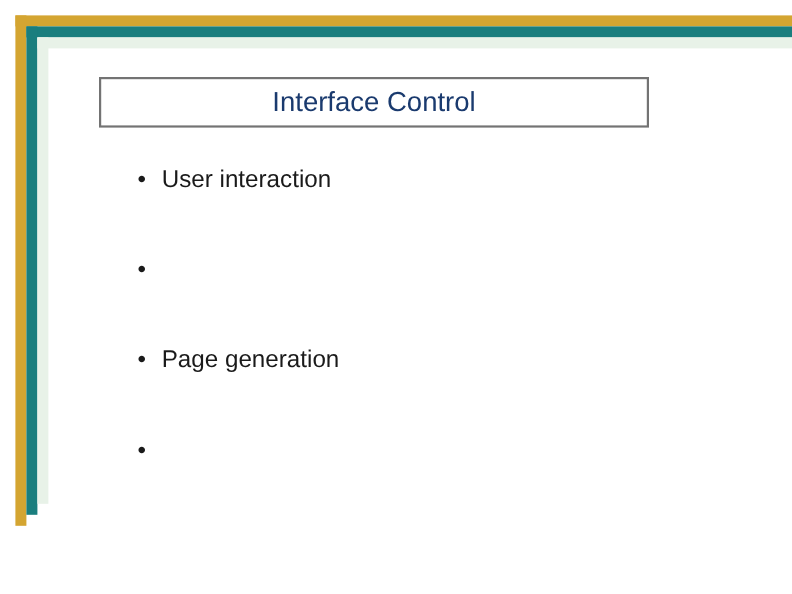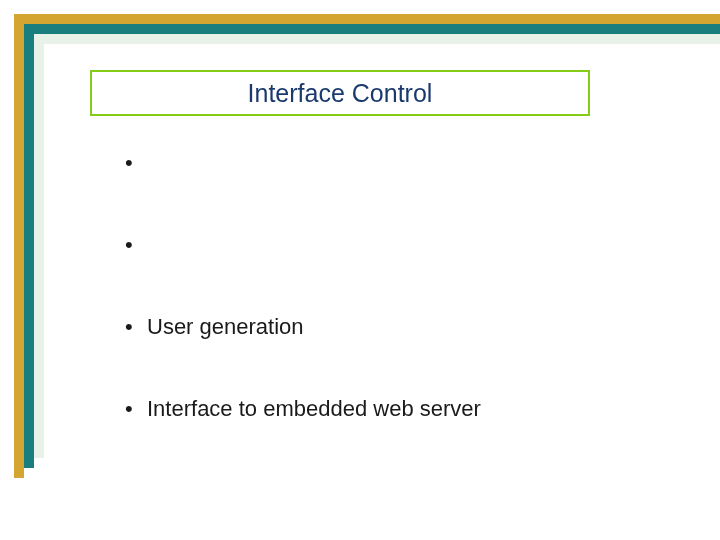--- a/index.html
+++ b/index.html
@@ -46,21 +46,21 @@
       top: 34px; left: 34px; bottom: 82px;
       width: 10px;
       background: #e8f2e8;
     }
     .title-box {
       position: absolute;
       top: 70px;
       left: 90px;
       width: 500px;
       height: 46px;
-      border: 2px solid #84cc16;
+      border: 2px solid #737373;
       background: #ffffff;
       display: flex;
       align-items: center;
       justify-content: center;
     }
     .title-text {
       color: #1a3a6e;
       font-size: 25px;
       font-weight: 400;
     }
@@ -93,25 +93,25 @@
 <div class="frame frame-inner-top"></div>
 <div class="frame frame-inner-left"></div>
 
 <div class="title-box">
   <span class="title-text">Interface Control</span>
 </div>
 
 <div class="bullet-list">
   <div class="bullet-item">
     <span class="bullet-marker">•</span>
+    <span>User interaction</span>
   </div>
   <div class="bullet-item">
     <span class="bullet-marker">•</span>
   </div>
   <div class="bullet-item">
     <span class="bullet-marker">•</span>
-    <span>User generation</span>
+    <span>Page generation</span>
   </div>
   <div class="bullet-item">
     <span class="bullet-marker">•</span>
-    <span>Interface to embedded web server</span>
   </div>
 </div>
 
 </body></html>

